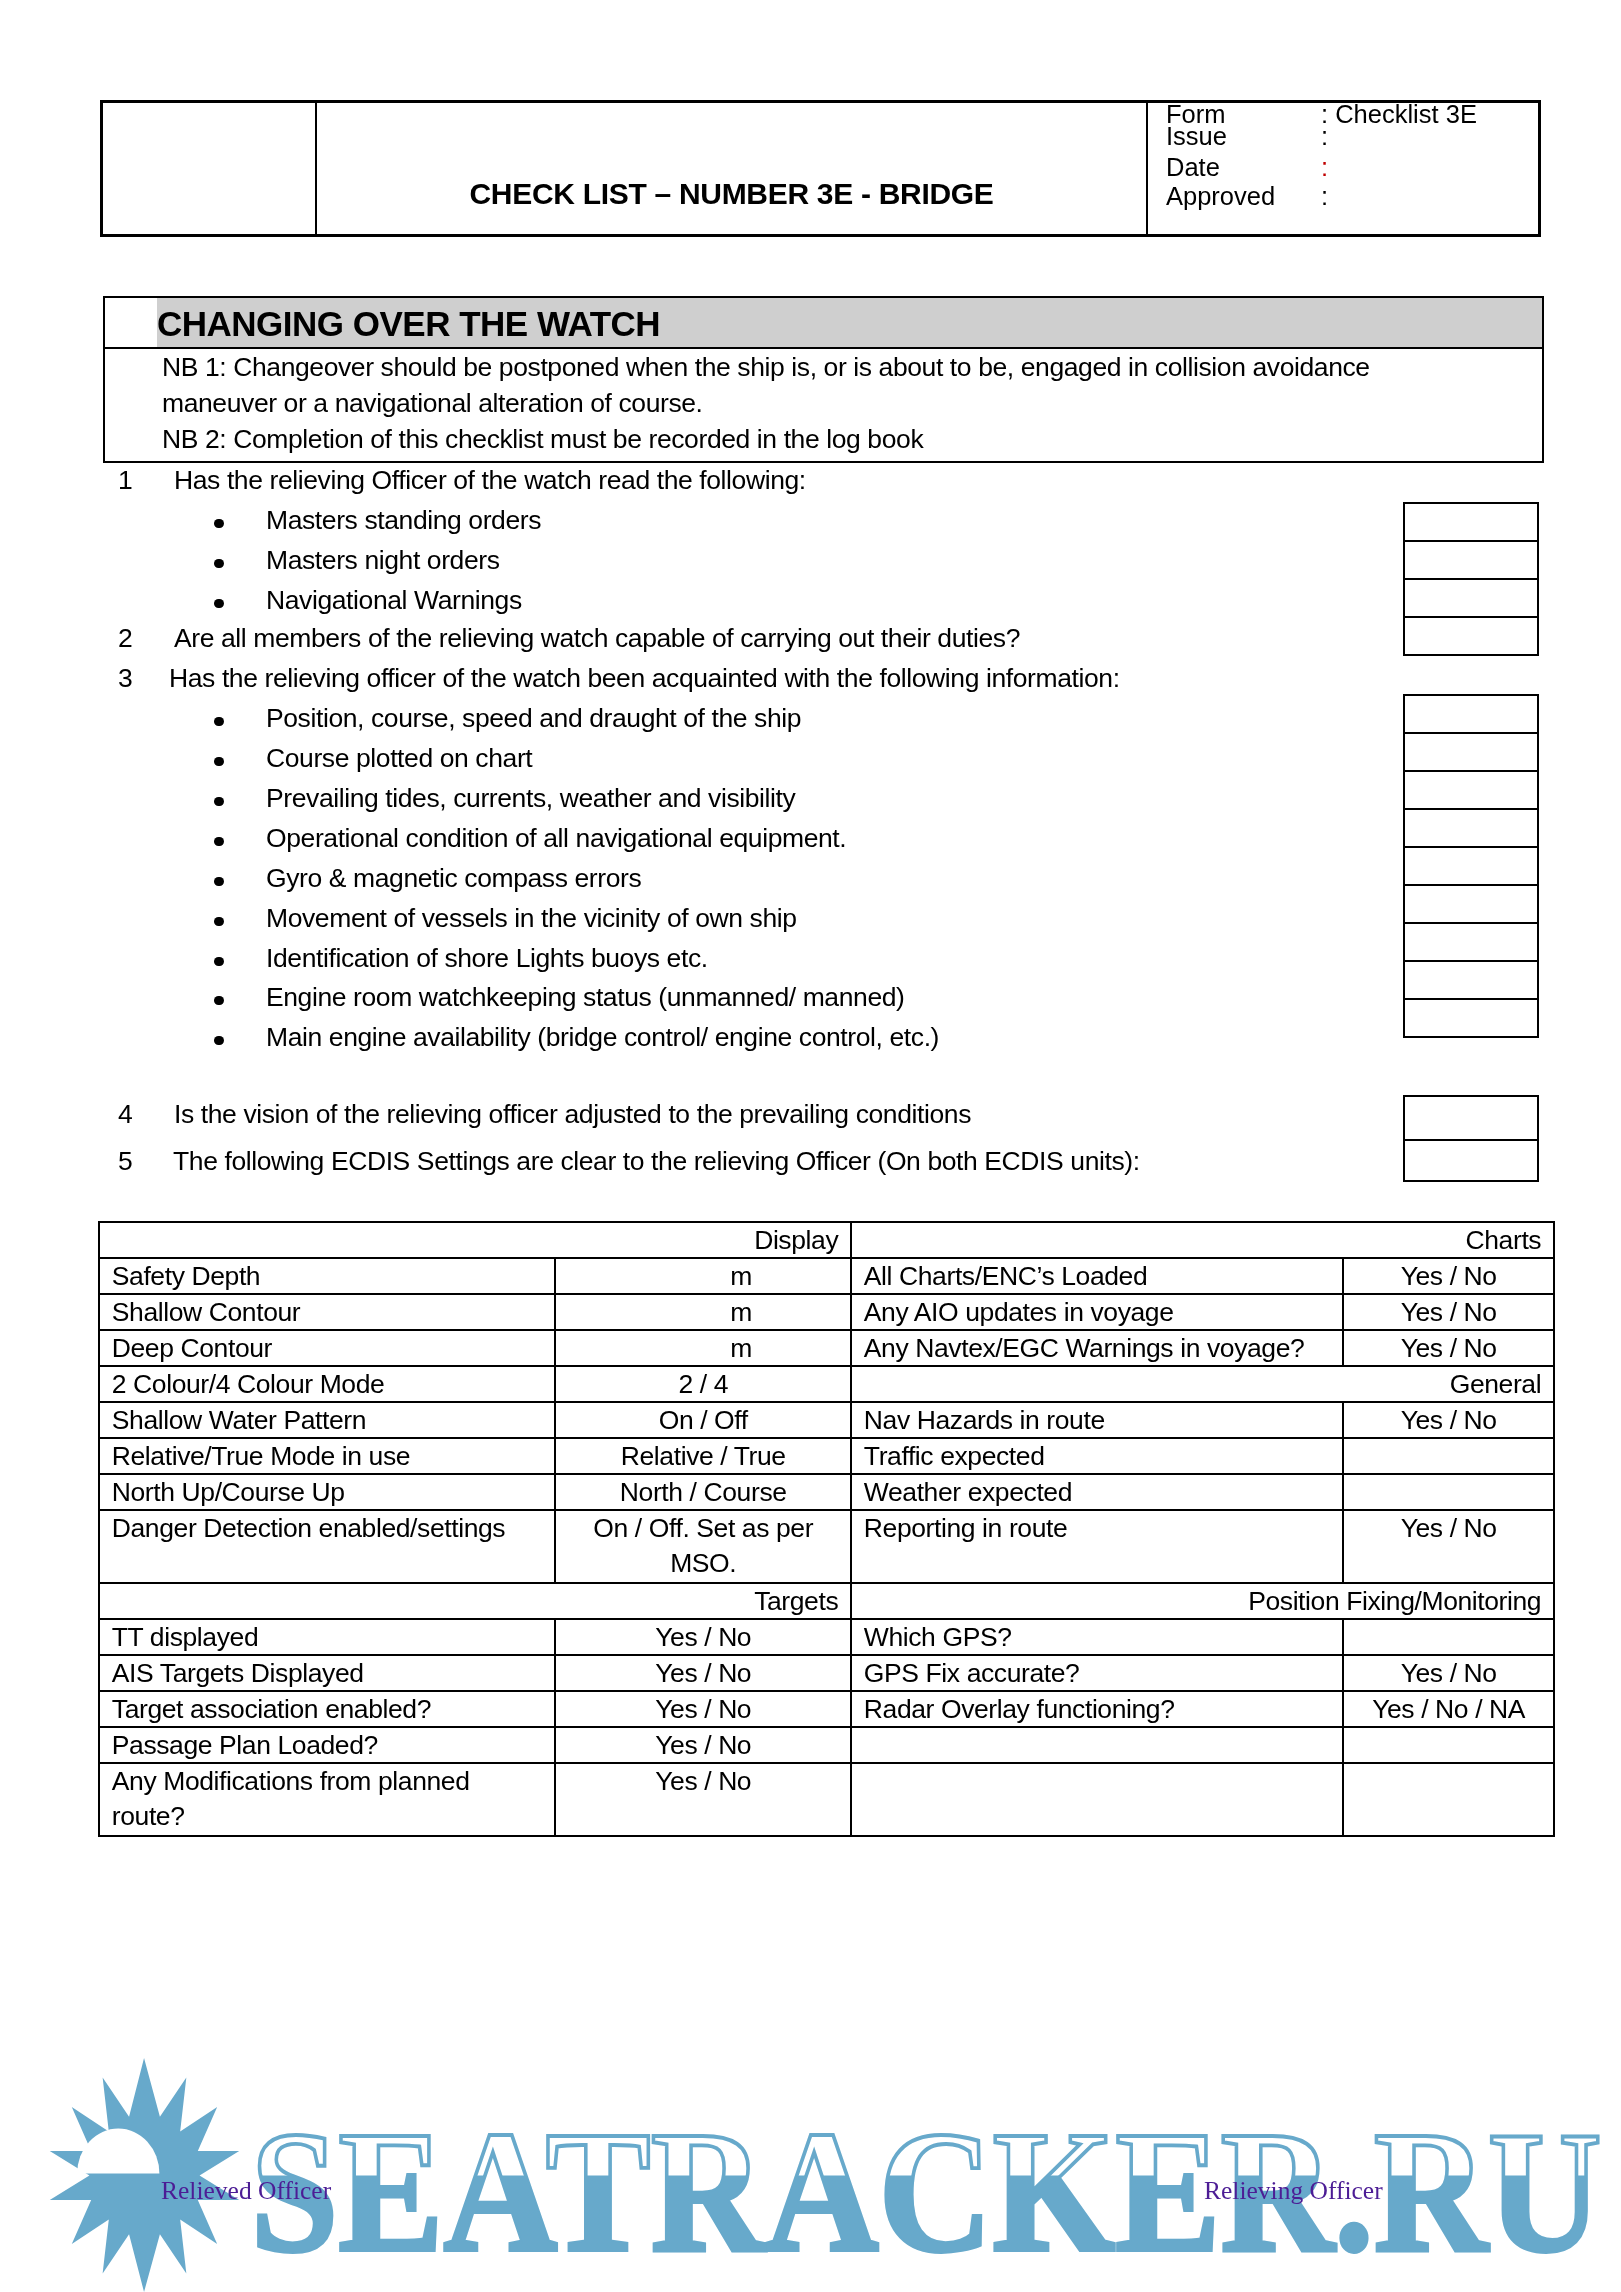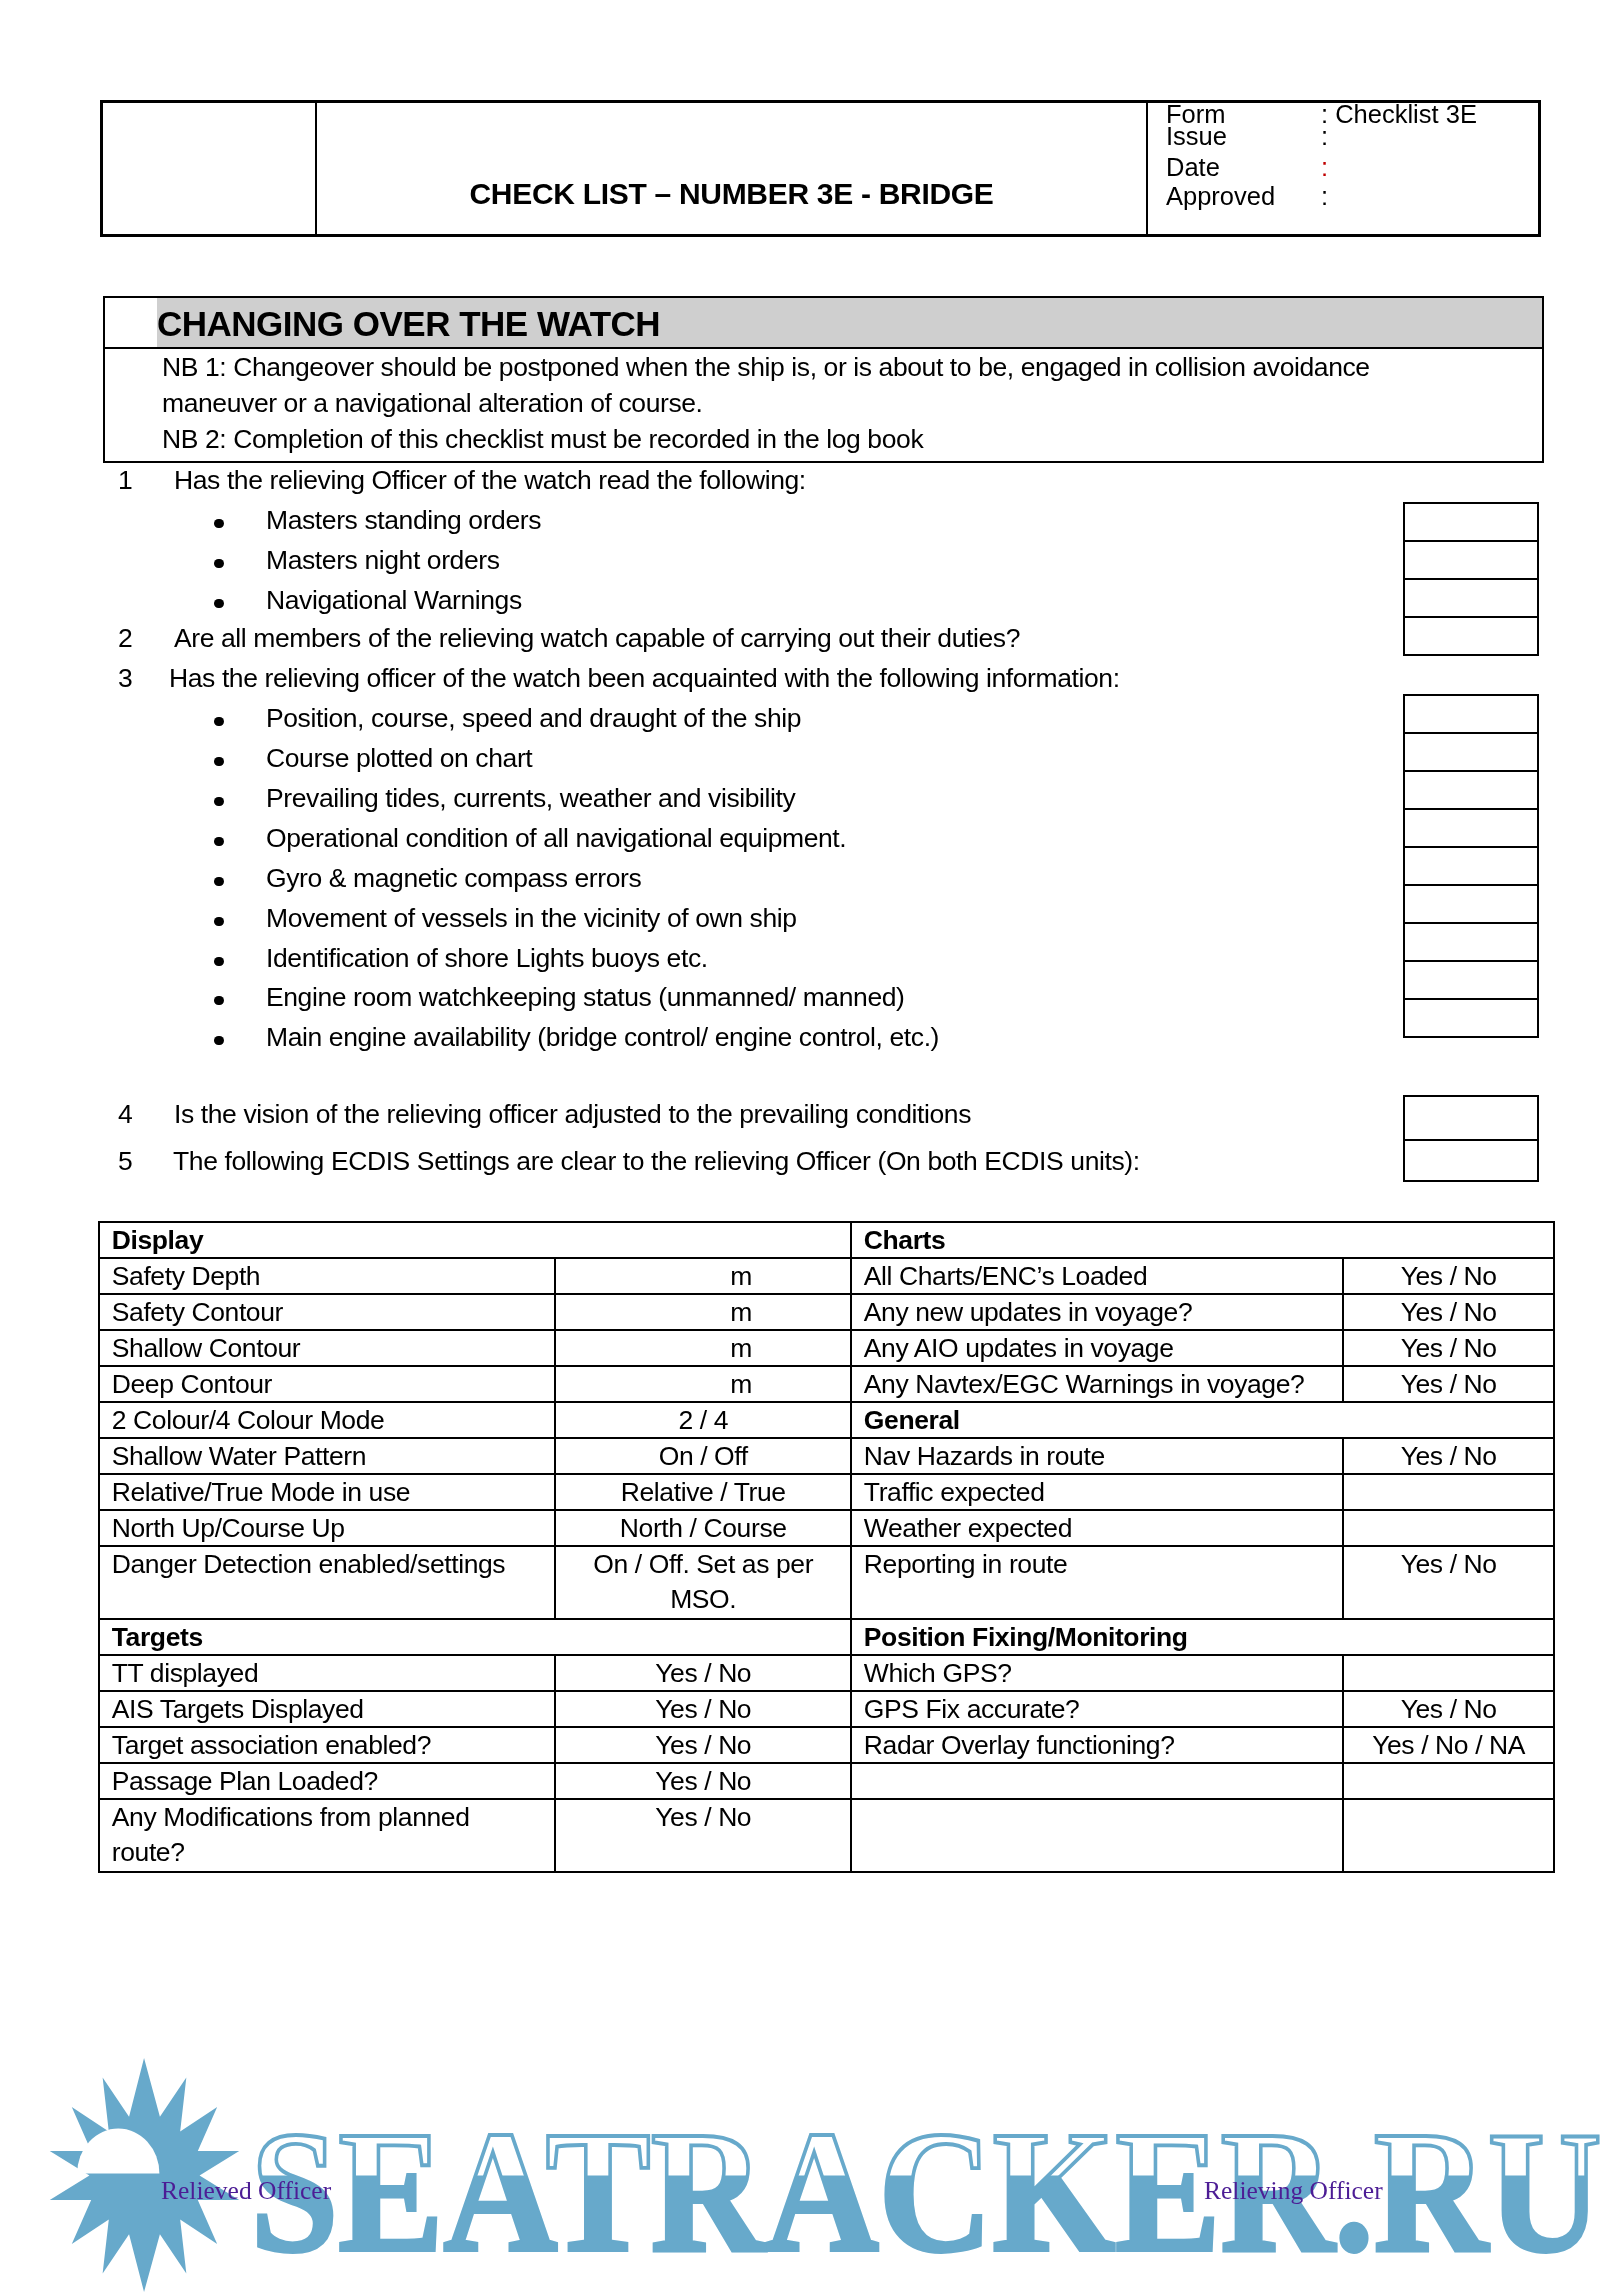--- a/index.html
+++ b/index.html
@@ -25,21 +25,21 @@
   .qtext{position:absolute;}
   .bullet{position:absolute;left:214px;width:9.8px;height:9.8px;border-radius:50%;background:#000;}
   .btext{position:absolute;left:266px;}
   
   .cbgroup{position:absolute;left:1403px;width:132px;border:2.9px solid #000;}
   .cb{height:36px;border-bottom:2.9px solid #000;}
   .cb:last-child{border-bottom:none;}
   
   #tbl{left:98px;top:1221px;width:1457px;border-collapse:collapse;font-size:26.5px;letter-spacing:-0.4px;}
   #tbl td{border:2px solid #000;padding:0 11.8px;height:34px;line-height:34px;vertical-align:top;}
-  #tbl td.h{font-weight:bold;text-align:left;}
+  #tbl td.h{font-weight:normal;text-align:right;}
   #tbl td.v{text-align:center;}
   #tbl td.vm{text-align:right;padding-right:98px;}
   #tbl td.tall{height:71px;}
   #tbl td.tallsplit{line-height:35px;}
   
   #wm{left:0;top:2058px;width:1621px;height:234px;}
   .sig{position:absolute;font-family:"Liberation Serif",serif;font-size:25.5px;color:#4c1d95;}
 </style>
 </head>
 <body>
@@ -174,26 +174,20 @@
   </colgroup>
   <tbody>
       <tr>
     <td class="h" colspan="2">Display</td>
     <td class="h" colspan="2">Charts</td>
   </tr>
   <tr>
     <td>Safety Depth</td>
     <td class="vm">m</td>
     <td>All Charts/ENC’s Loaded</td>
-    <td class="v">Yes / No</td>
-  </tr>
-  <tr>
-    <td>Safety Contour</td>
-    <td class="vm">m</td>
-    <td>Any new updates in voyage?</td>
     <td class="v">Yes / No</td>
   </tr>
   <tr>
     <td>Shallow Contour</td>
     <td class="vm">m</td>
     <td>Any AIO updates in voyage</td>
     <td class="v">Yes / No</td>
   </tr>
   <tr>
     <td>Deep Contour</td>

